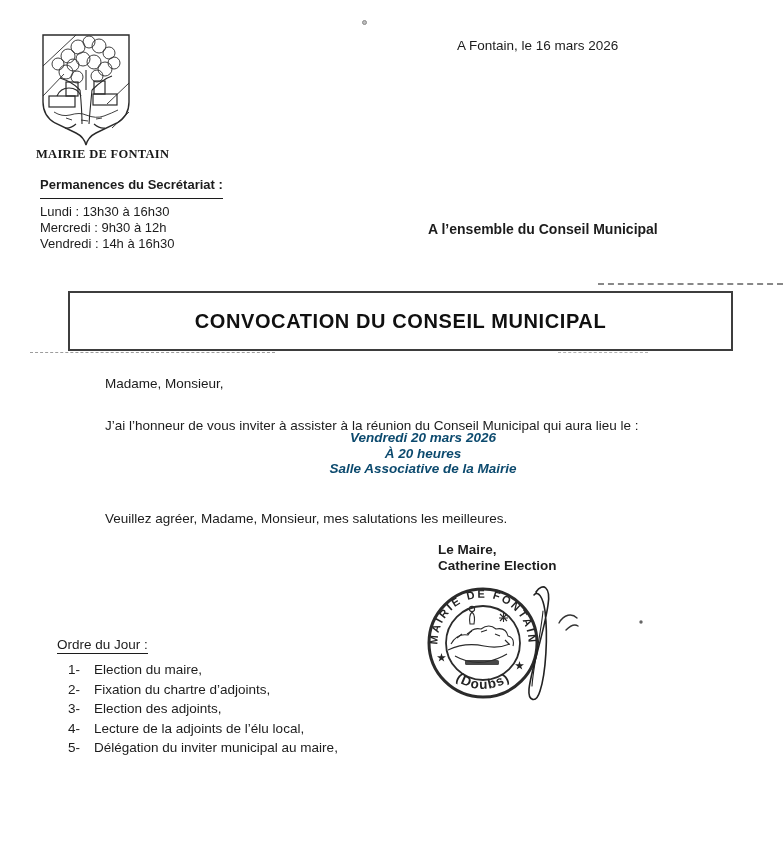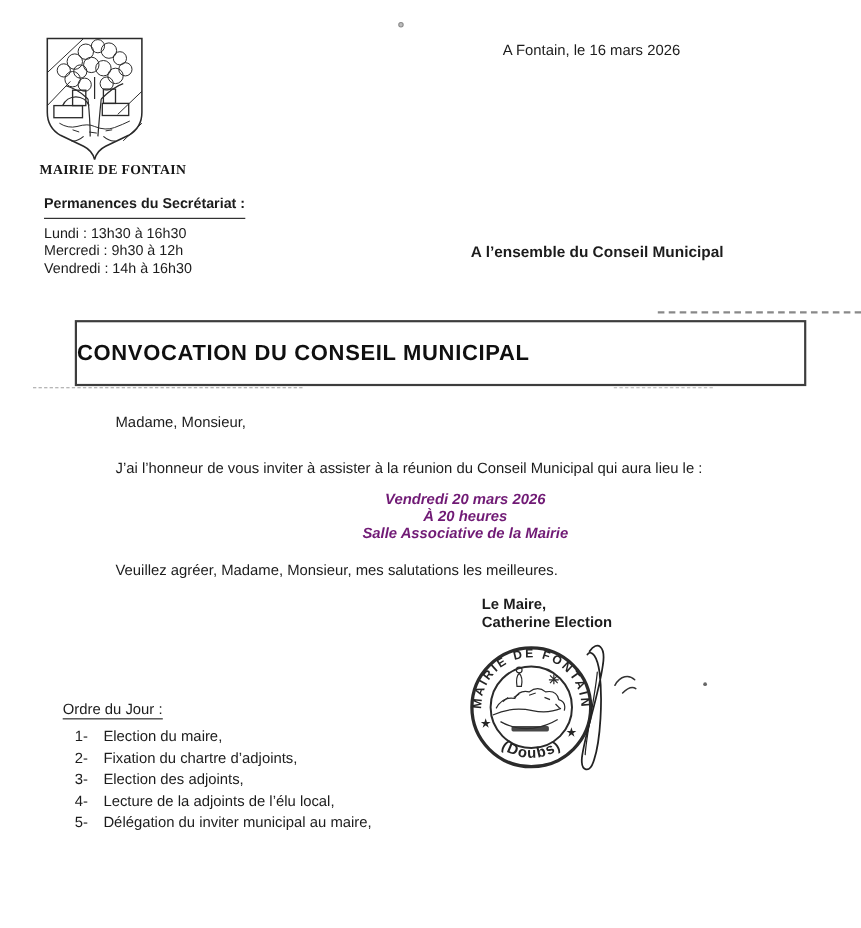--- a/index.html
+++ b/index.html
@@ -30,37 +30,37 @@
     left: 362px; top: 20px; width: 5px; height: 5px;
     border-radius: 50%; background: #bdbdbd; border: 1px solid #8a8a8a;
   }
   #hours-title { left: 40px; top: 177px; }
   .hours-line { left: 40px; }
   #recipient { left: 428px; top: 221px; font-size: 14px; }
 
   #title-box {
     left: 68px; top: 291px; width: 665px; height: 60px;
     border: 2px solid #3d3d3d;
-    display: flex; align-items: center; 
+    display: flex; align-items: center; justify-content: center;
     background: #fff;
   }
   #letter-title {
     font-size: 20px; font-weight: 700; letter-spacing: 0.6px; color: #101010;
   }
   .artifact { opacity: 0.65; }
   #artifact-top    { left: 598px; top: 283px; width: 185px; border-top: 2px dashed #4a4a4a; }
   #artifact-bot-1  { left: 30px;  top: 352px; width: 245px; border-top: 1.5px dashed #6a6a6a; }
   #artifact-bot-2  { left: 558px; top: 352px; width: 90px;  border-top: 1px dashed #8a8a8a; }
 
   #salutation { left: 105px; top: 376px; }
   #intro      { left: 105px; top: 418px; }
   #meeting-block {
-    left: 63px; top: 446px; width: 720px;
+    left: 63px; top: 430px; width: 720px;
     text-align: center; font-weight: 700; font-style: italic;
-    font-size: 13.5px; line-height: 15.5px; color: #701a75;
+    font-size: 13.5px; line-height: 15.5px; color: #0c4a6e;
   }
   #closing { left: 105px; top: 511px; }
   #sig-role { left: 438px; top: 542px; }
   #sig-name { left: 438px; top: 558px; }
 
   #stamp-svg { left: 415px; top: 578px; }
   #coa-svg   { left: 36px;  top: 32px; }
 
   #agenda-title { left: 57px; top: 637px; border-bottom: 1px solid #1c1c1c; padding-bottom: 0; }
   .agenda-num  { left: 68px; width: 22px; }

